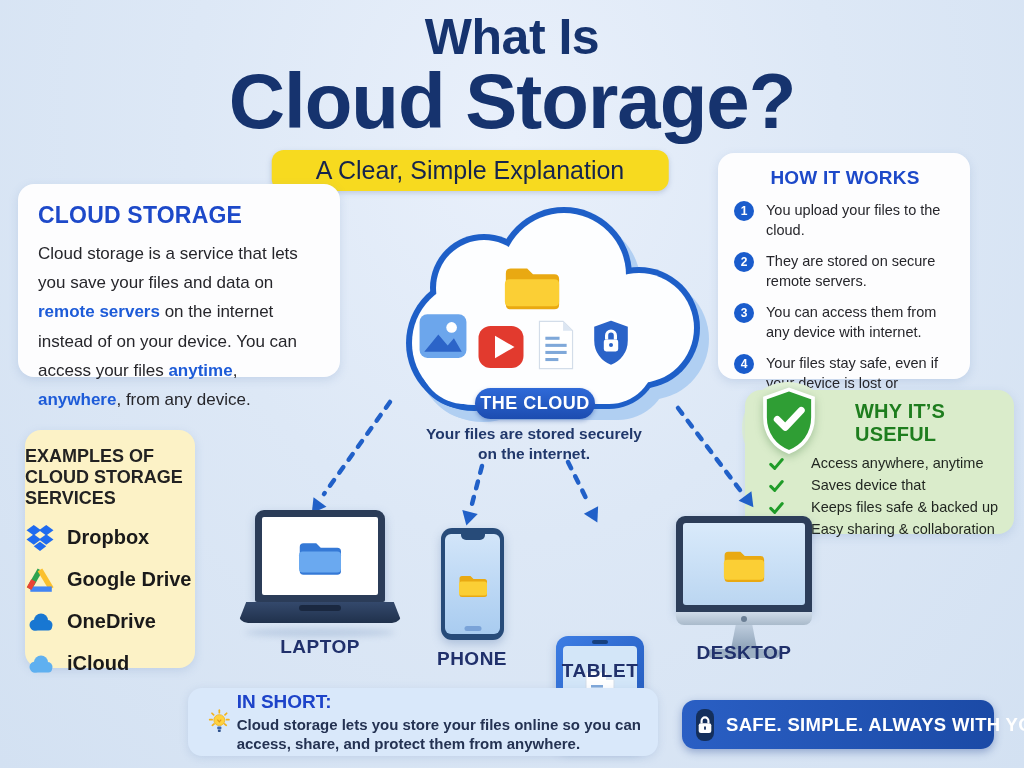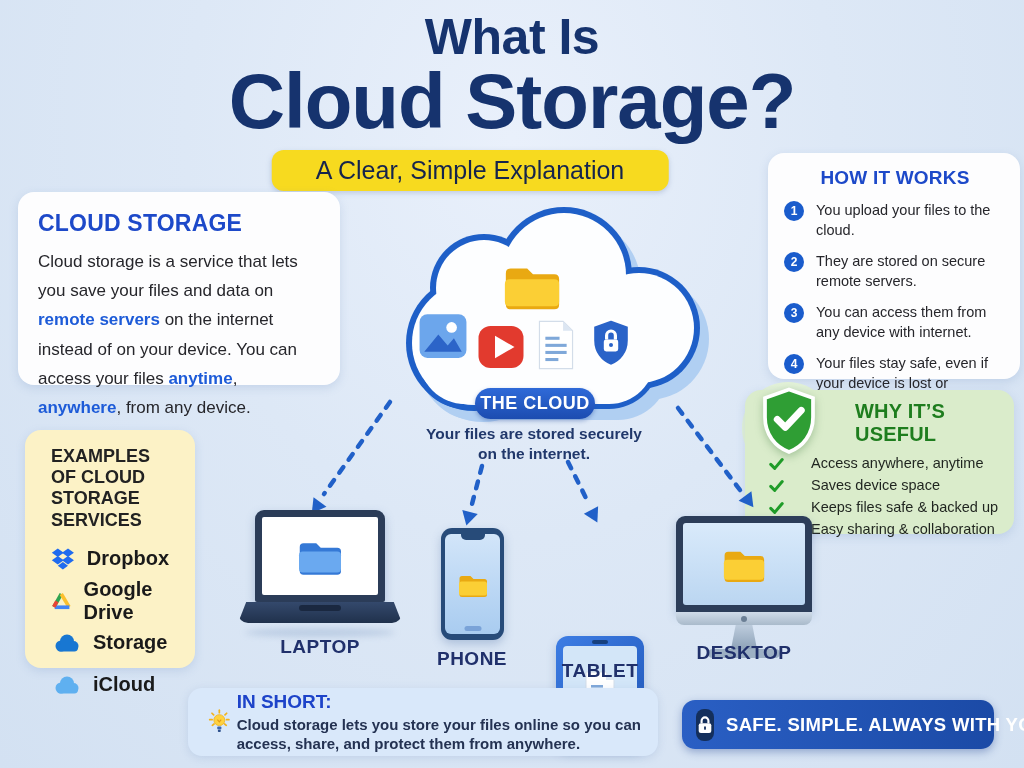--- a/index.html
+++ b/index.html
@@ -13,40 +13,40 @@
 
   
   .title1 { top:8px; left:0; width:100%; text-align:center; font-size:50px; font-weight:800; color:#16336e; letter-spacing:-0.5px; }
   .title2 { top:56px; left:0; width:100%; text-align:center; font-size:78px; font-weight:800; color:#16336e; letter-spacing:-1px; }
   .badge  { top:150px; left:470px; transform:translateX(-50%); background:#f7da1f; color:#15244d;
             font-size:25px; font-weight:400; padding:6px 44px; border-radius:12px; white-space:nowrap;
             box-shadow:0 2px 5px rgba(120,140,180,.35); }
 
   
   .card { border-radius:16px; box-shadow:0 3px 10px rgba(110,140,190,.22); }
-  .def-card { left:18px; top:192px; width:322px; height:193px; background:#fdfdfe; padding:18px 20px; }
+  .def-card { left:18px; top:184px; width:322px; height:193px; background:#fdfdfe; padding:18px 20px; }
   .def-card h2 { color:#1d49c9; font-size:23px; font-weight:800; margin-bottom:10px; letter-spacing:0.2px; }
   .def-card p { font-size:17px; line-height:1.72; color:#26262b; }
   .hl { color:#1d5bd8; font-weight:600; }
 
-  .how-card { left:768px; top:153px; width:252px; height:226px; background:#fdfdfe; padding:14px 14px 12px 16px; }
+  .how-card { left:718px; top:153px; width:252px; height:226px; background:#fdfdfe; padding:14px 14px 12px 16px; }
   .how-card h2 { color:#1d49c9; font-size:19px; font-weight:800; text-align:center; margin-bottom:11px; letter-spacing:0.2px; }
   .step { display:grid; grid-template-columns:24px 1fr; gap:8px; margin-bottom:11px; align-items:start; }
   .stepnum { width:20px; height:20px; border-radius:50%; background:#1a5ccc; color:#fff; font-size:12px; font-weight:700;
              display:flex; align-items:center; justify-content:center; margin-top:1px; }
   .step span.txt { font-size:14.5px; line-height:1.38; color:#26262b; }
 
   .why-card { left:745px; top:390px; width:269px; height:144px; background:#daeccb; padding:8px 12px 10px 24px; }
   .why-card h2 { color:#1e7d1e; font-size:20px; font-weight:800; margin:2px 0 9px 86px; letter-spacing:0.2px; }
   .why-item { display:flex; align-items:center; gap:27px; margin-bottom:6px; }
   .why-item span { font-size:14.5px; color:#1f241f; }
   .shield-blob { left:742px; top:382px; width:92px; height:92px; border-radius:50%; background:#e2f1d7; }
   .shield-wrap { left:757px; top:386px; width:64px; height:70px; filter:drop-shadow(0 3px 4px rgba(60,120,60,.35)); }
 
-  .ex-card { left:25px; top:430px; width:170px; height:238px; background:#fcf2c6; padding:16px 26px; }
+  .ex-card { left:25px; top:430px; width:170px; height:238px; background:#fcf2c6; padding:16px 0; }
   .ex-card h2 { font-size:18px; line-height:1.18; font-weight:800; color:#222; margin-bottom:12px; }
   .svc { display:flex; align-items:center; gap:12px; margin-bottom:10px; height:32px; }
   .svc span { font-size:20px; font-weight:700; color:#1a1a1a; }
 
   
   .cloud-wrap { left:358px; top:193px; width:352px; height:232px; }
   .cloud-svg { filter:drop-shadow(9px 11px 0 rgba(160,198,240,.75)); }
   .cloud-icon { position:absolute; }
   .cloud-pill { left:475px; top:388px; width:120px; height:31px; border-radius:16px;
                 background:linear-gradient(180deg,#2f6ad8,#1c4cb0); color:#fff; font-size:18px; font-weight:800;
@@ -146,21 +146,21 @@
   <div class="why-item">
     <svg width="15" height="15" viewBox="0 0 17 14">
         <path d="M2 8 l4.5 4.5 L15 2.5" fill="none" stroke="#1f9c28" stroke-width="3.4" stroke-linecap="round" stroke-linejoin="round"></path>
       </svg>
     <span>Access anywhere, anytime</span>
   </div>
   <div class="why-item">
     <svg width="15" height="15" viewBox="0 0 17 14">
         <path d="M2 8 l4.5 4.5 L15 2.5" fill="none" stroke="#1f9c28" stroke-width="3.4" stroke-linecap="round" stroke-linejoin="round"></path>
       </svg>
-    <span>Saves device space</span>
+    <span>Saves device that</span>
   </div>
   <div class="why-item">
     <svg width="15" height="15" viewBox="0 0 17 14">
         <path d="M2 8 l4.5 4.5 L15 2.5" fill="none" stroke="#1f9c28" stroke-width="3.4" stroke-linecap="round" stroke-linejoin="round"></path>
       </svg>
     <span>Keeps files safe &amp; backed up</span>
   </div>
   <div class="why-item">
     <svg width="15" height="15" viewBox="0 0 17 14">
         <path d="M2 8 l4.5 4.5 L15 2.5" fill="none" stroke="#1f9c28" stroke-width="3.4" stroke-linecap="round" stroke-linejoin="round"></path>
@@ -196,21 +196,21 @@
     </svg>
     <span>Google Drive</span>
   </div>
   <div class="svc">
     <svg width="30" height="28" viewBox="0 0 30 28" fill="#1877d2">
       <circle cx="10" cy="17" r="5.5"></circle>
         <circle cx="16" cy="12.5" r="7"></circle>
         <circle cx="22.5" cy="17" r="5"></circle>
       <rect x="6" y="15" width="21" height="7.5" rx="3.7"></rect>
     </svg>
-    <span>Storage</span>
+    <span>OneDrive</span>
   </div>
   <div class="svc">
     <svg width="30" height="28" viewBox="0 0 30 28" fill="#5fb0f0">
       <circle cx="10" cy="17" r="5.5"></circle>
         <circle cx="16" cy="12.5" r="7"></circle>
         <circle cx="22.5" cy="17" r="5"></circle>
       <rect x="6" y="15" width="21" height="7.5" rx="3.7"></rect>
     </svg>
     <span>iCloud</span>
   </div>

